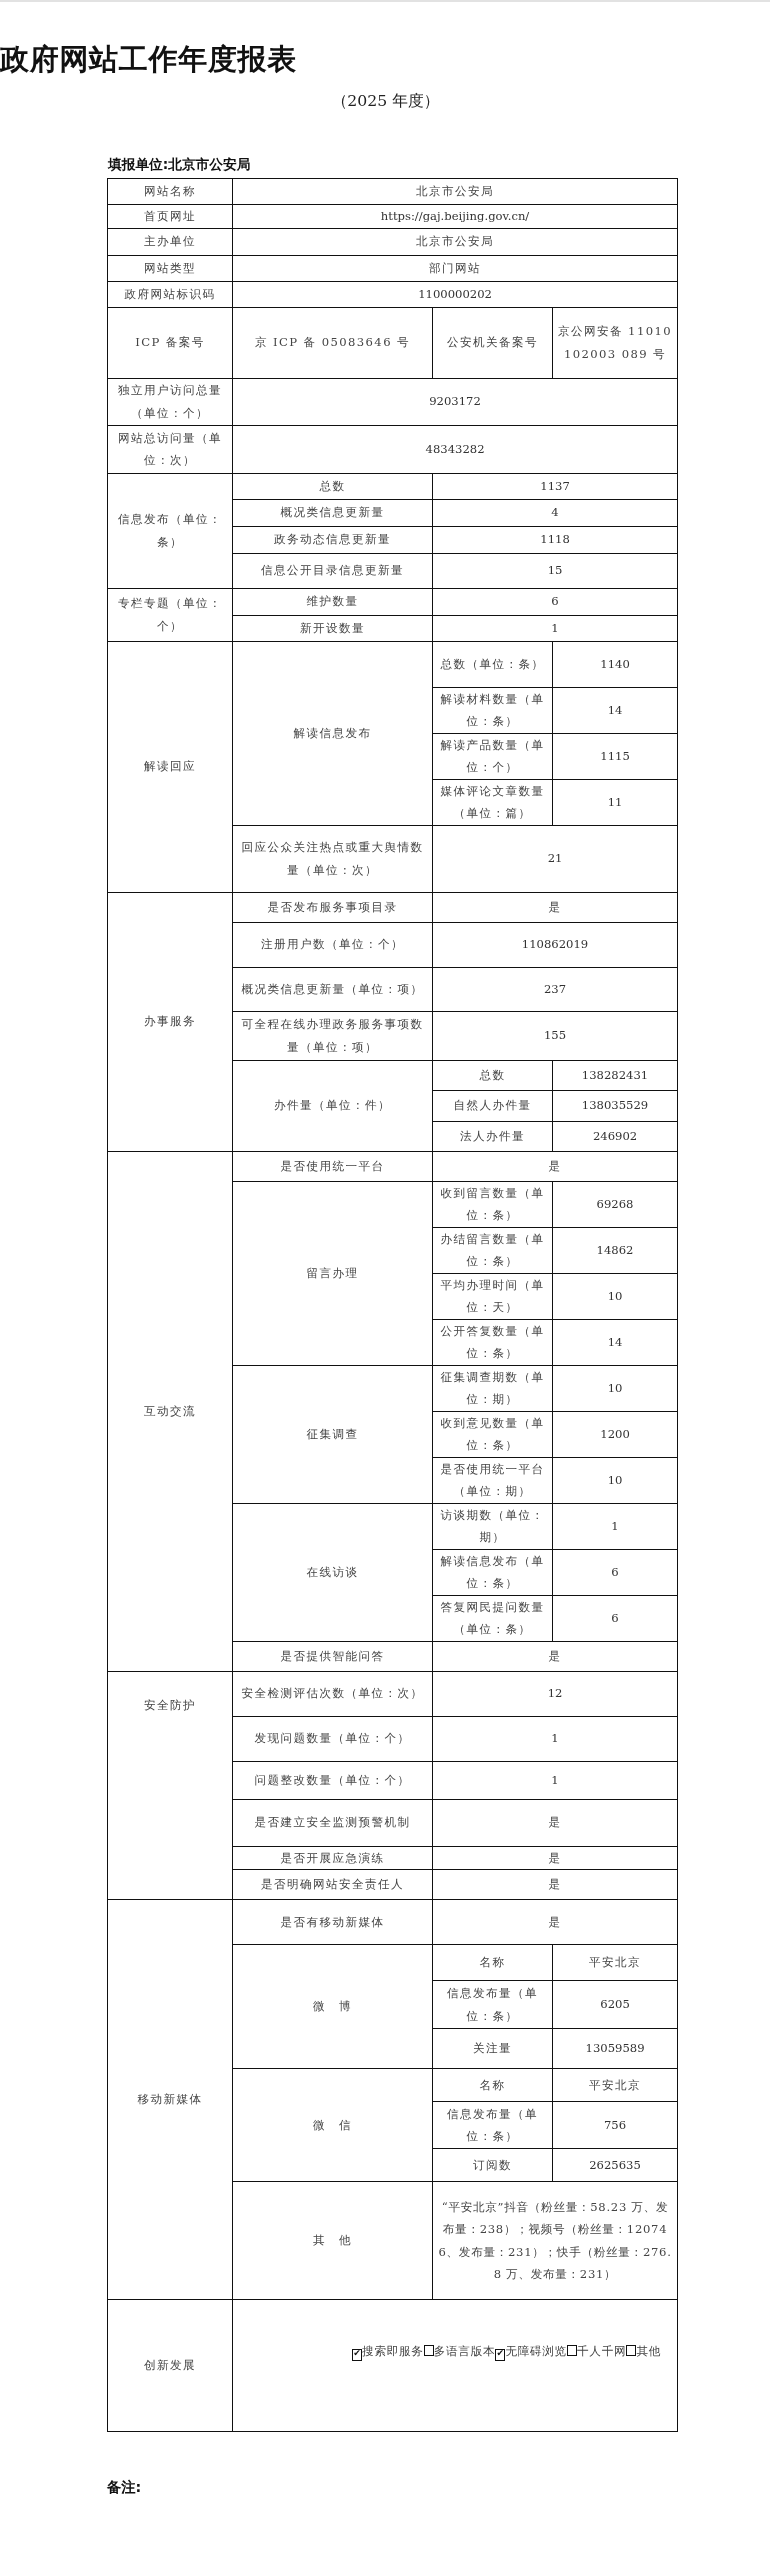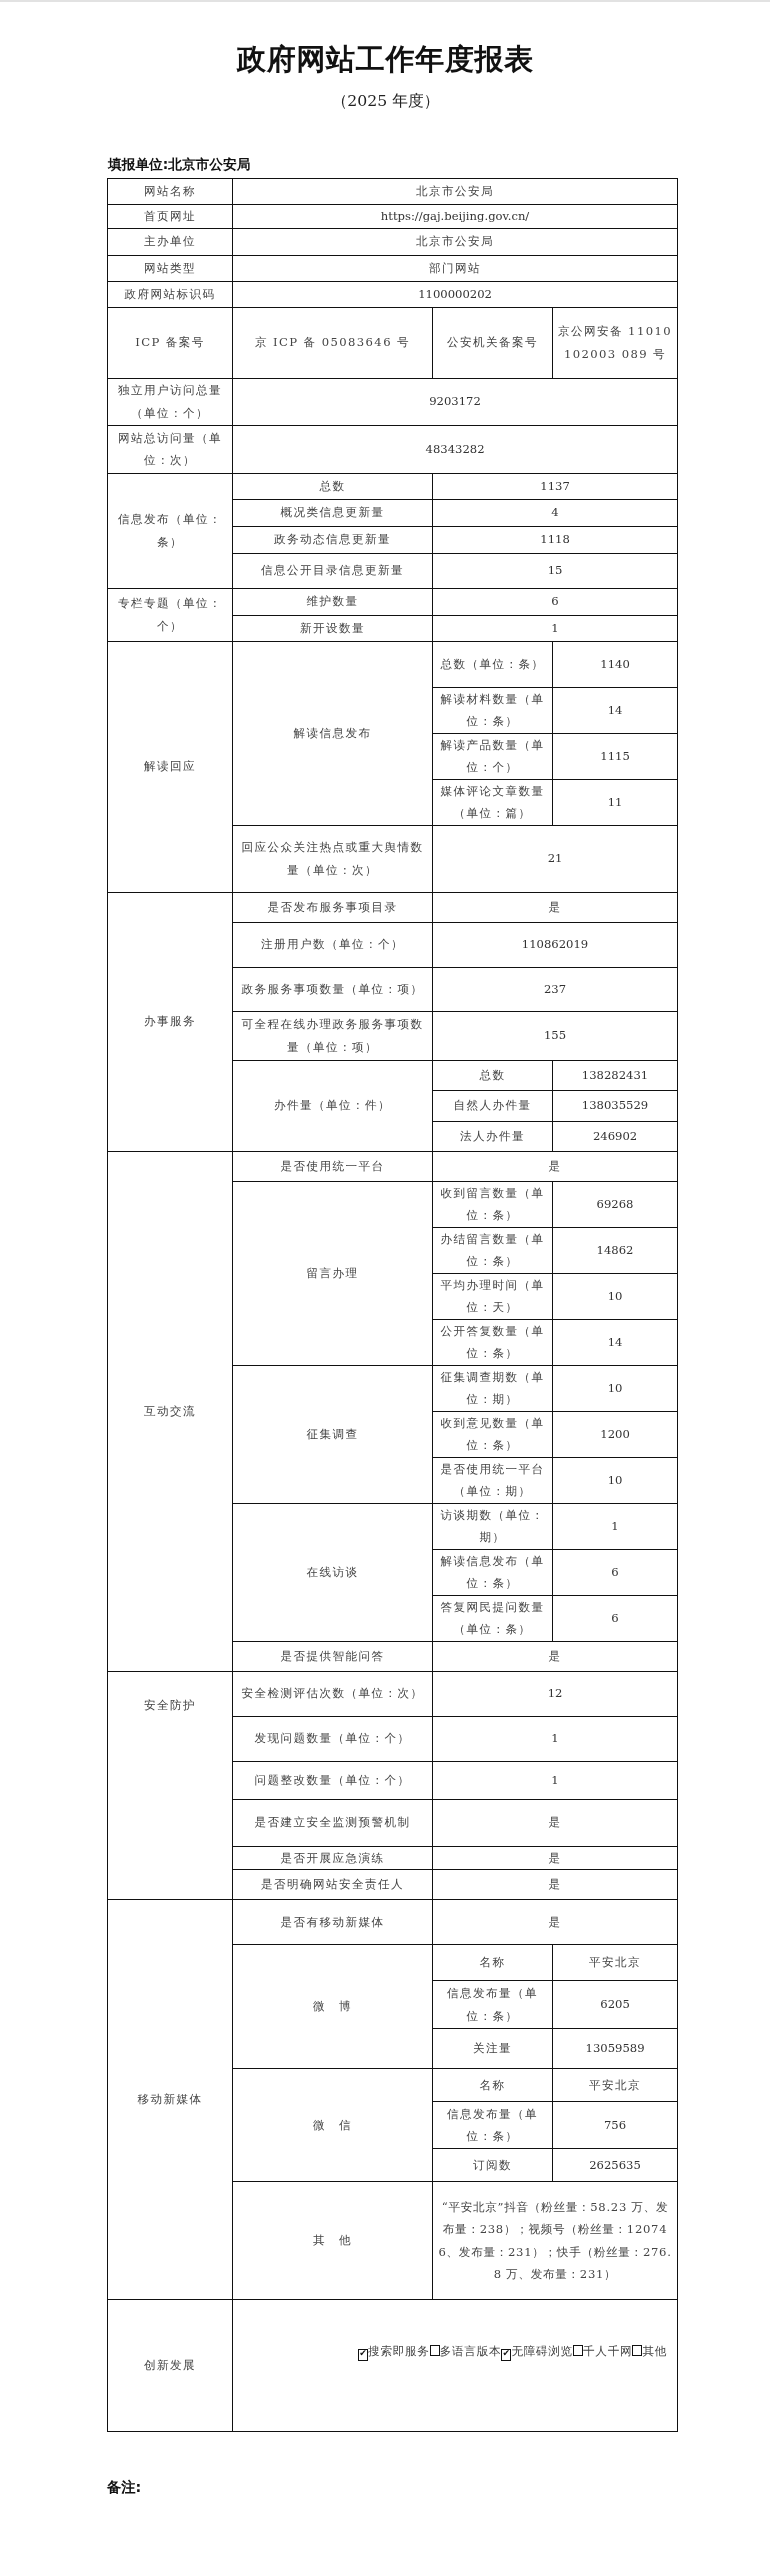--- a/index.html
+++ b/index.html
@@ -1,19 +1,19 @@
 <!DOCTYPE html>
 <html style="font-size:11px"><head>
 <meta charset="utf-8">
 <style>
   html, body { margin: 0; padding: 0; background: #ffffff; }
   body { width: 771px; height: 2576px; position: relative; overflow: hidden;
          font-family: "DejaVu Serif", "Liberation Serif", serif; color: #333; }
   .topline { position: absolute; left: 0; top: 0; width: 771px; height: 2px; background: #e2e2e2; }
-  .title { position: absolute; left: 0; top: 40px; width: 771px; text-align: center;
+  .title { position: absolute; left: 0; top: 40px; width: 771px; 
            font-family: "DejaVu Sans", "Liberation Sans", sans-serif; font-weight: bold;
            font-size: 29px; letter-spacing: 0.7px; color: #111; }
   .subtitle { position: absolute; left: 0; top: 91px; width: 771px; text-align: center;
               font-size: 15.7px; color: #222; }
   .filler { position: absolute; left: 108px; top: 156px; font-family: "DejaVu Sans", "Liberation Sans", sans-serif;
             font-weight: bold; font-size: 13.7px; color: #111; }
   .remark { position: absolute; left: 107px; top: 2478px; font-family: "DejaVu Sans", "Liberation Sans", sans-serif;
             font-weight: bold; font-size: 14.3px; color: #111; }
   .grid { position: absolute; left: 107px; top: 178px; width: 570px; }
   table { border-collapse: collapse; table-layout: fixed; width: 570px; }
@@ -136,21 +136,21 @@
   <tr style="height:30px">
     <td rowspan="7">办事服务</td>
     <td colspan="2">是否发布服务事项目录</td>
     <td colspan="3">是</td>
   </tr>
   <tr style="height:45px">
     <td colspan="2">注册用户数（单位：个）</td>
     <td colspan="3" class="num">110862019</td>
   </tr>
   <tr style="height:44px">
-    <td colspan="2">政务服务事项数量（单位：项）</td>
+    <td colspan="2">概况类信息更新量（单位：项）</td>
     <td colspan="3" class="num">237</td>
   </tr>
   <tr style="height:49px">
     <td colspan="2">可全程在线办理政务服务事项数量（单位：项）</td>
     <td colspan="3" class="num">155</td>
   </tr>
   <tr style="height:30px">
     <td colspan="2" rowspan="3">办件量（单位：件）</td>
     <td colspan="2">总数</td>
     <td class="num">138282431</td>
@@ -274,21 +274,21 @@
     <td colspan="2">订阅数</td>
     <td class="num">2625635</td>
   </tr>
   <tr style="height:118px">
     <td colspan="2">其　他</td>
     <td colspan="3" style="letter-spacing:0.7px;">“平安北京”抖音（粉丝量：58.23 万、发布量：238）；视频号（粉丝量：120746、发布量：231）；快手（粉丝量：276.8 万、发布量：231）</td>
   </tr>
 
   <tr style="height:132px">
     <td>创新发展</td>
-    <td colspan="5" style="vertical-align:top; padding-top:40px; text-align:right; padding-right:10px;">
+    <td colspan="5" style="vertical-align:top; padding-top:40px; text-align:right; padding-right:16px;">
       <span class="innov">
         <span class="cb">✔</span><span class="cbl">搜索即服务</span><span class="cb"></span><span class="cbl">多语言版本</span><span class="cb">✔</span><span class="cbl">无障碍浏览</span><span class="cb"></span><span class="cbl">千人千网</span><span class="cb"></span><span class="cbl">其他</span>
       </span>
     </td>
   </tr>
 </tbody>
     </table>
 </div>
 
 <div class="remark">备注:</div>

